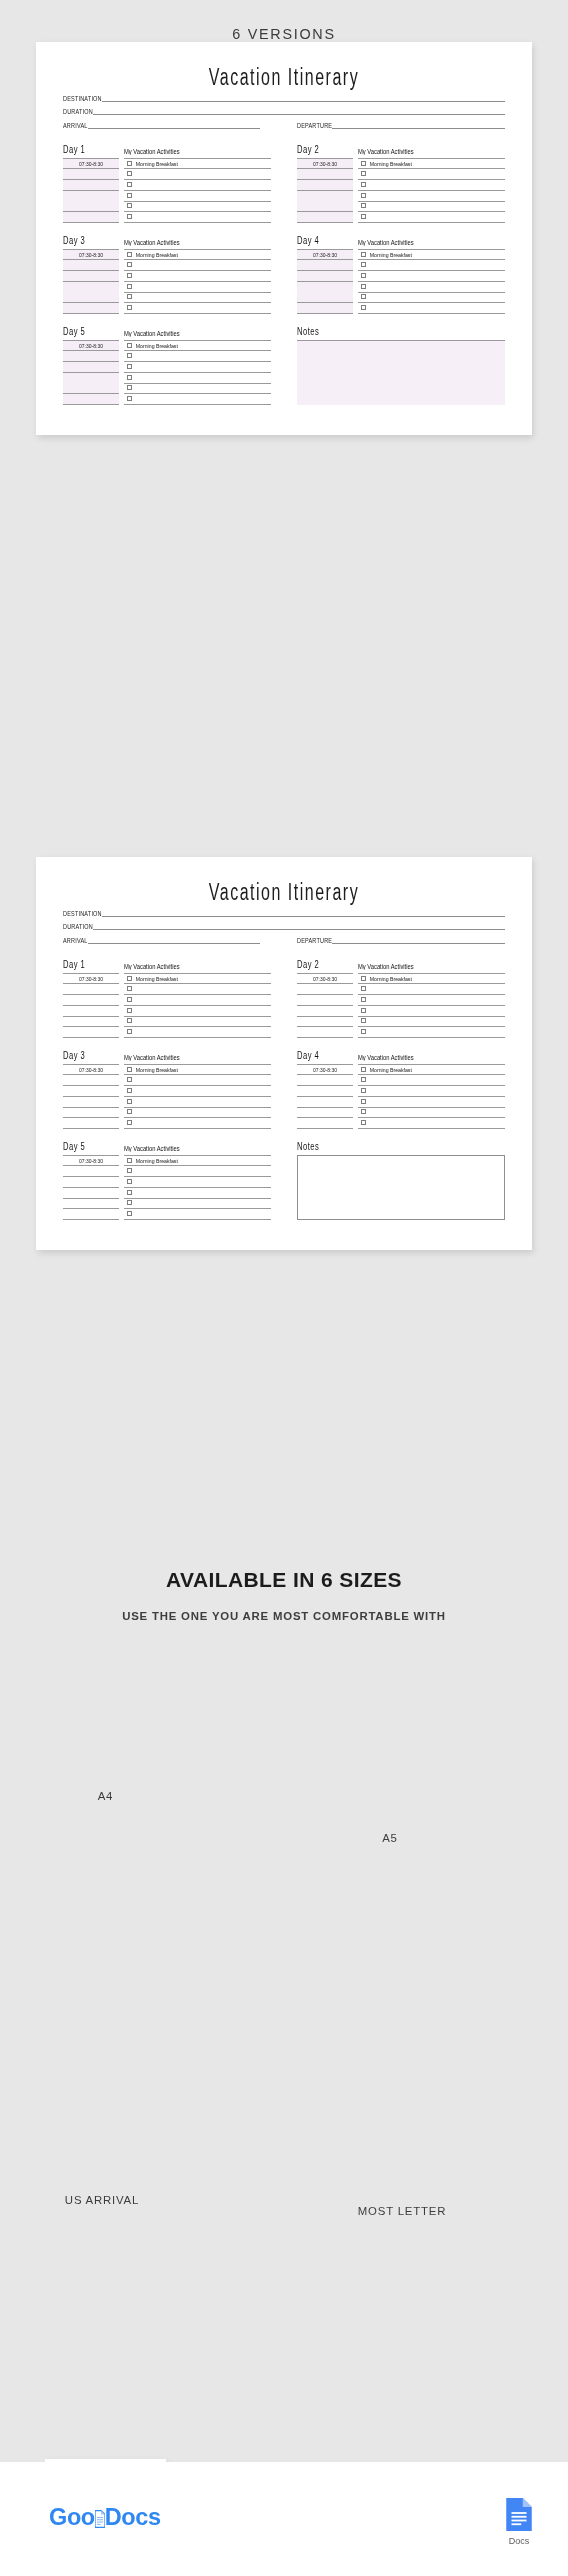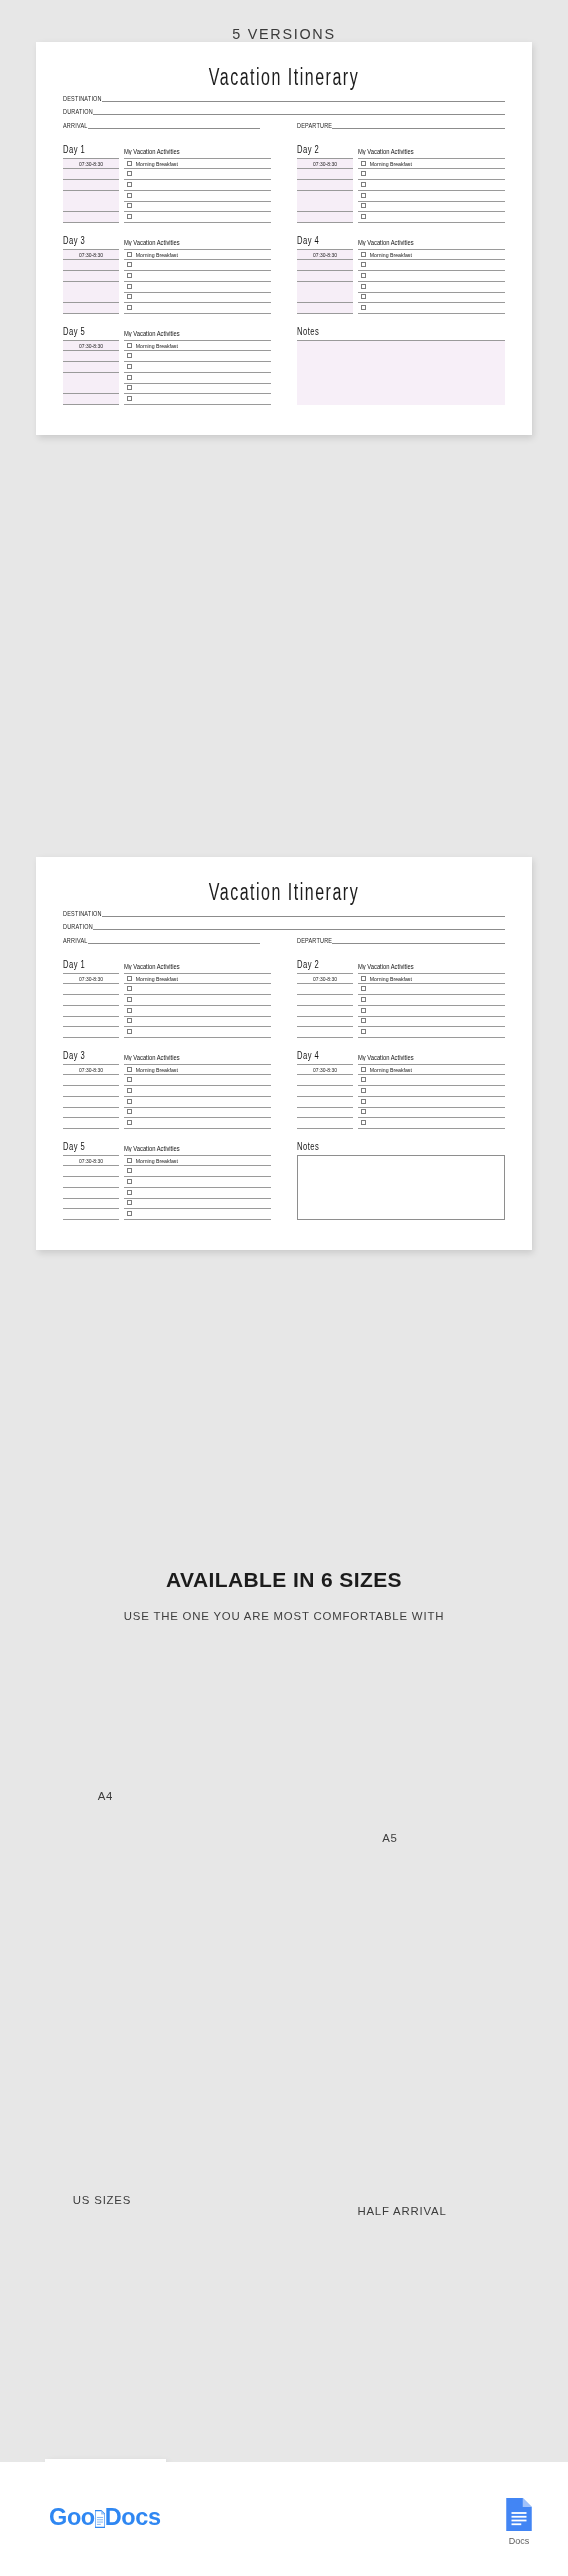--- a/index.html
+++ b/index.html
@@ -32,21 +32,21 @@
     padding-top:16.7px;
   }
   .head-sizes {
     font-size:21px;
     font-weight:700;
     letter-spacing:0.4px;
     color:#1c1c1c;
   }
   .sub-sizes {
     font-size:11.4px;
-    font-weight:400;
+    font-weight:700;
     letter-spacing:0.8px;
     color:#3d3d3d;
     margin-top:9px;
   }
 
   
   .doc { padding: 0 21px; }
   .doc-title {
     text-align:center;
     font-family:"Liberation Sans Narrow","Liberation Sans", sans-serif;
@@ -121,21 +121,21 @@
     position:absolute; left:49px; top:42px;
     font-family:"Liberation Sans", sans-serif;
     font-weight:700; font-size:23.5px; color:#2f87f2; letter-spacing:-0.4px;
   }
   .docs-badge { position:absolute; right:36px; top:36px; text-align:center; }
   .docs-label { font-size:9px; color:#5d5d5d; margin-top:2.3px; }
 </style>
 </head>
 <body>
 
-<div class="section-label head-2versions" style="position:absolute;left:0;top:9px;width:568px;">5 VERSIONS</div>
+<div class="section-label head-2versions" style="position:absolute;left:0;top:9px;width:568px;">6 VERSIONS</div>
 
 <div class="sheet doc" style="position: relative; left: 36px; top: 42px; width: 496px; height: 393px; padding: 0px;">
     <div class="doc-title" style="position: absolute; left: 0px; width: 496px; top: 23px; font-size: 16px;">Vacation Itinerary</div>
     <div class="field-row" style="position: absolute; left: 27px; top: 52px; width: 442px; height: 8.3px;">
       <span class="field-label" style="font-size: 5.5px;">DESTINATION</span>
       <span class="field-line" style="border-bottom-width: 0.8px;"></span>
     </div>
     <div class="field-row" style="position: absolute; left: 27px; top: 65px; width: 442px; height: 8.3px;">
       <span class="field-label" style="font-size: 5.5px;">DURATION</span>
       <span class="field-line" style="border-bottom-width: 0.8px;"></span>
@@ -660,23 +660,23 @@
         <span class="cbx" style="width: 1.2px; height: 1.2px; margin-left: 0.7px; border-width: 0.5px;"></span>
       </div>
     </div>
     <div class="notes-title" style="position: absolute; left: 64px; top: 70px; font-size: 1.9px;">Notes</div>
     <div class="notes-box-filled" style="position: absolute; left: 64px; top: 73px; width: 51px; height: 16px; border-width: 0.5px;"></div>
   </div>
 <div class="size-label" style="position: absolute; left: 45px; top: 1790px; width: 121px;">A4</div>
 
 <div class="size-label" style="position: absolute; left: 336px; top: 1832px; width: 108px;">A5</div>
 
-<div class="size-label" style="position: absolute; left: 23px; top: 2194px; width: 158px;">US SIZES</div>
-
-<div class="size-label" style="position: absolute; left: 326px; top: 2205px; width: 152px;">HALF ARRIVAL</div>
+<div class="size-label" style="position: absolute; left: 23px; top: 2194px; width: 158px;">US ARRIVAL</div>
+
+<div class="size-label" style="position: absolute; left: 326px; top: 2205px; width: 152px;">MOST LETTER</div>
 
 <div class="footer">
   <div class="goodocs">
     <span>Goo</span><span style="display:inline-block;width:10px;height:20px;vertical-align:-3.8px;position:relative;">
       <svg width="10" height="20" viewBox="0 0 13 26">
         <path d="M0 2 H8 L13 7 V24 H0 Z" fill="#ffffff" stroke="#2f87f2" stroke-width="1.6"></path>
         <path d="M8 2 L13 7 H8 Z" fill="#9fc6f7"></path>
         <g stroke="#6aa8f2" stroke-width="1.1">
           <line x1="2.5" y1="11" x2="10.5" y2="11"></line>
           <line x1="2.5" y1="14" x2="10.5" y2="14"></line>

